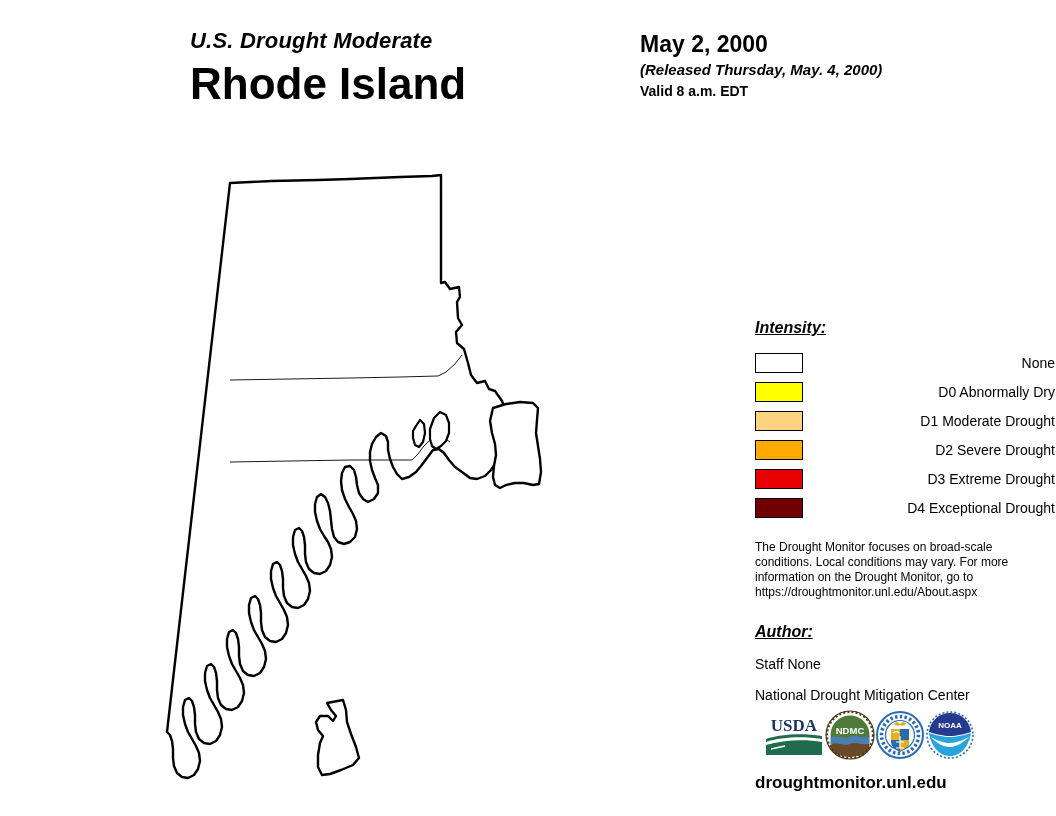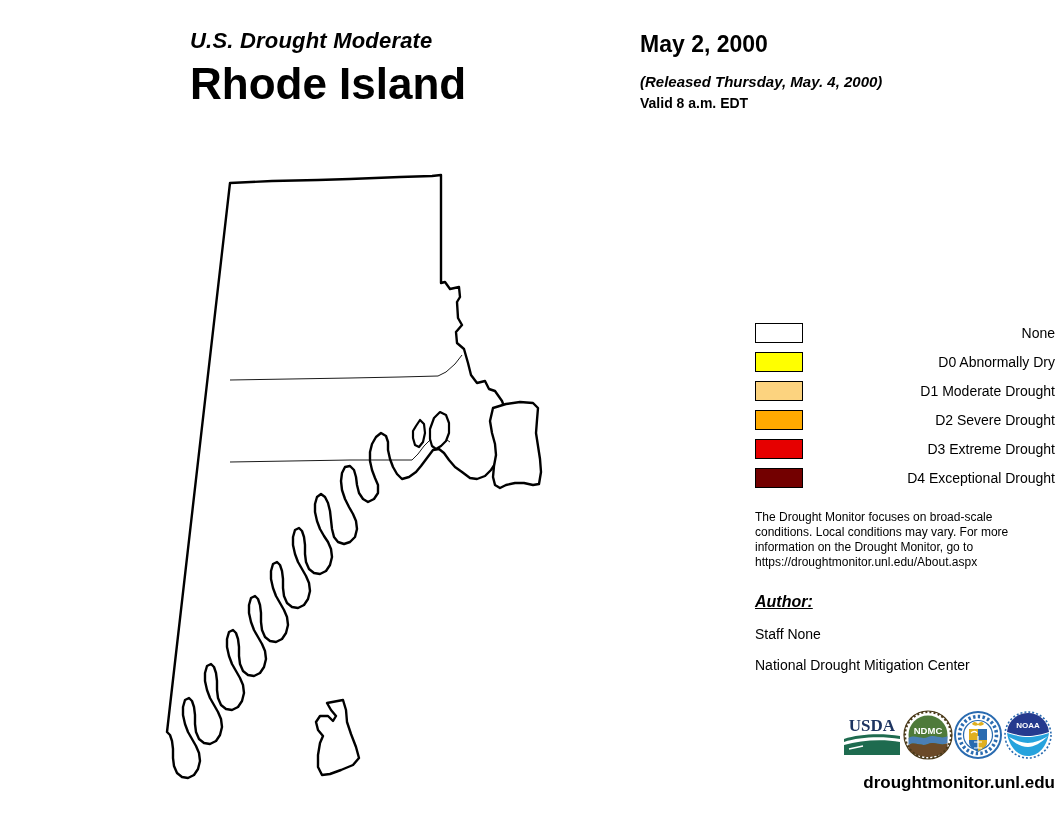--- a/index.html
+++ b/index.html
@@ -51,21 +51,21 @@
     font-size: 23px;
     font-weight: bold;
     line-height: 28px;
     white-space: nowrap;
   }
   #date-released {
     font-size: 15px;
     font-weight: bold;
     font-style: italic;
     line-height: 20px;
-    margin-top: 14px;
+    margin-top: 2px;
     white-space: nowrap;
   }
   #date-valid {
     font-size: 14px;
     font-weight: bold;
     line-height: 19px;
     margin-top: 2px;
     white-space: nowrap;
   }
 
@@ -132,36 +132,36 @@
   .author-line {
     font-size: 14px;
     line-height: 18px;
     margin-top: 13px;
     white-space: nowrap;
   }
 
   
   #logos {
     position: absolute;
-    left: 763px;
+    left: 724px;
     top: 706px;
     width: 290px;
     height: 58px;
     display: flex;
     align-items: center;
-    justify-content: flex-end;
+    justify-content: center;
   }
   .logo { flex: 0 0 auto; display: block; }
 
   #site-url {
     position: absolute;
     left: 755px;
     top: 772px;
     width: 300px;
-    text-align: right;
+    text-align: left;
     font-size: 17px;
     font-weight: bold;
     line-height: 22px;
     white-space: nowrap;
   }
 </style>
 </head>
 <body>
 
 <div id="header-left">
@@ -234,20 +234,21 @@
       <path fill="#FFFFFF" stroke="#000000" stroke-width="2.4" stroke-linejoin="round" stroke-linecap="round" d="M 177,553 L 193,550 L 196,560 L 197,572 L 201,584 L 206,597 L 209,608
                L 203,615 L 191,620 L 180,624 L 172,625 L 168,617 L 168,605 L 170,593
                L 173,586 L 168,580 L 166,572 L 170,566 L 178,566 L 183,571 L 186,566
                L 181,560 Z"></path>
     </g>
   </svg>
 </div>
 
 <div id="right-col">
 
+  <div id="intensity-heading">Intensity:</div>
 
   <div class="legend-row">
     <span class="legend-swatch" style="background:#FFFFFF"></span>
     <span class="legend-label">None</span>
   </div>
 
   <div class="legend-row">
     <span class="legend-swatch" style="background:#FFFF00"></span>
     <span class="legend-label">D0 Abnormally Dry</span>
   </div>

